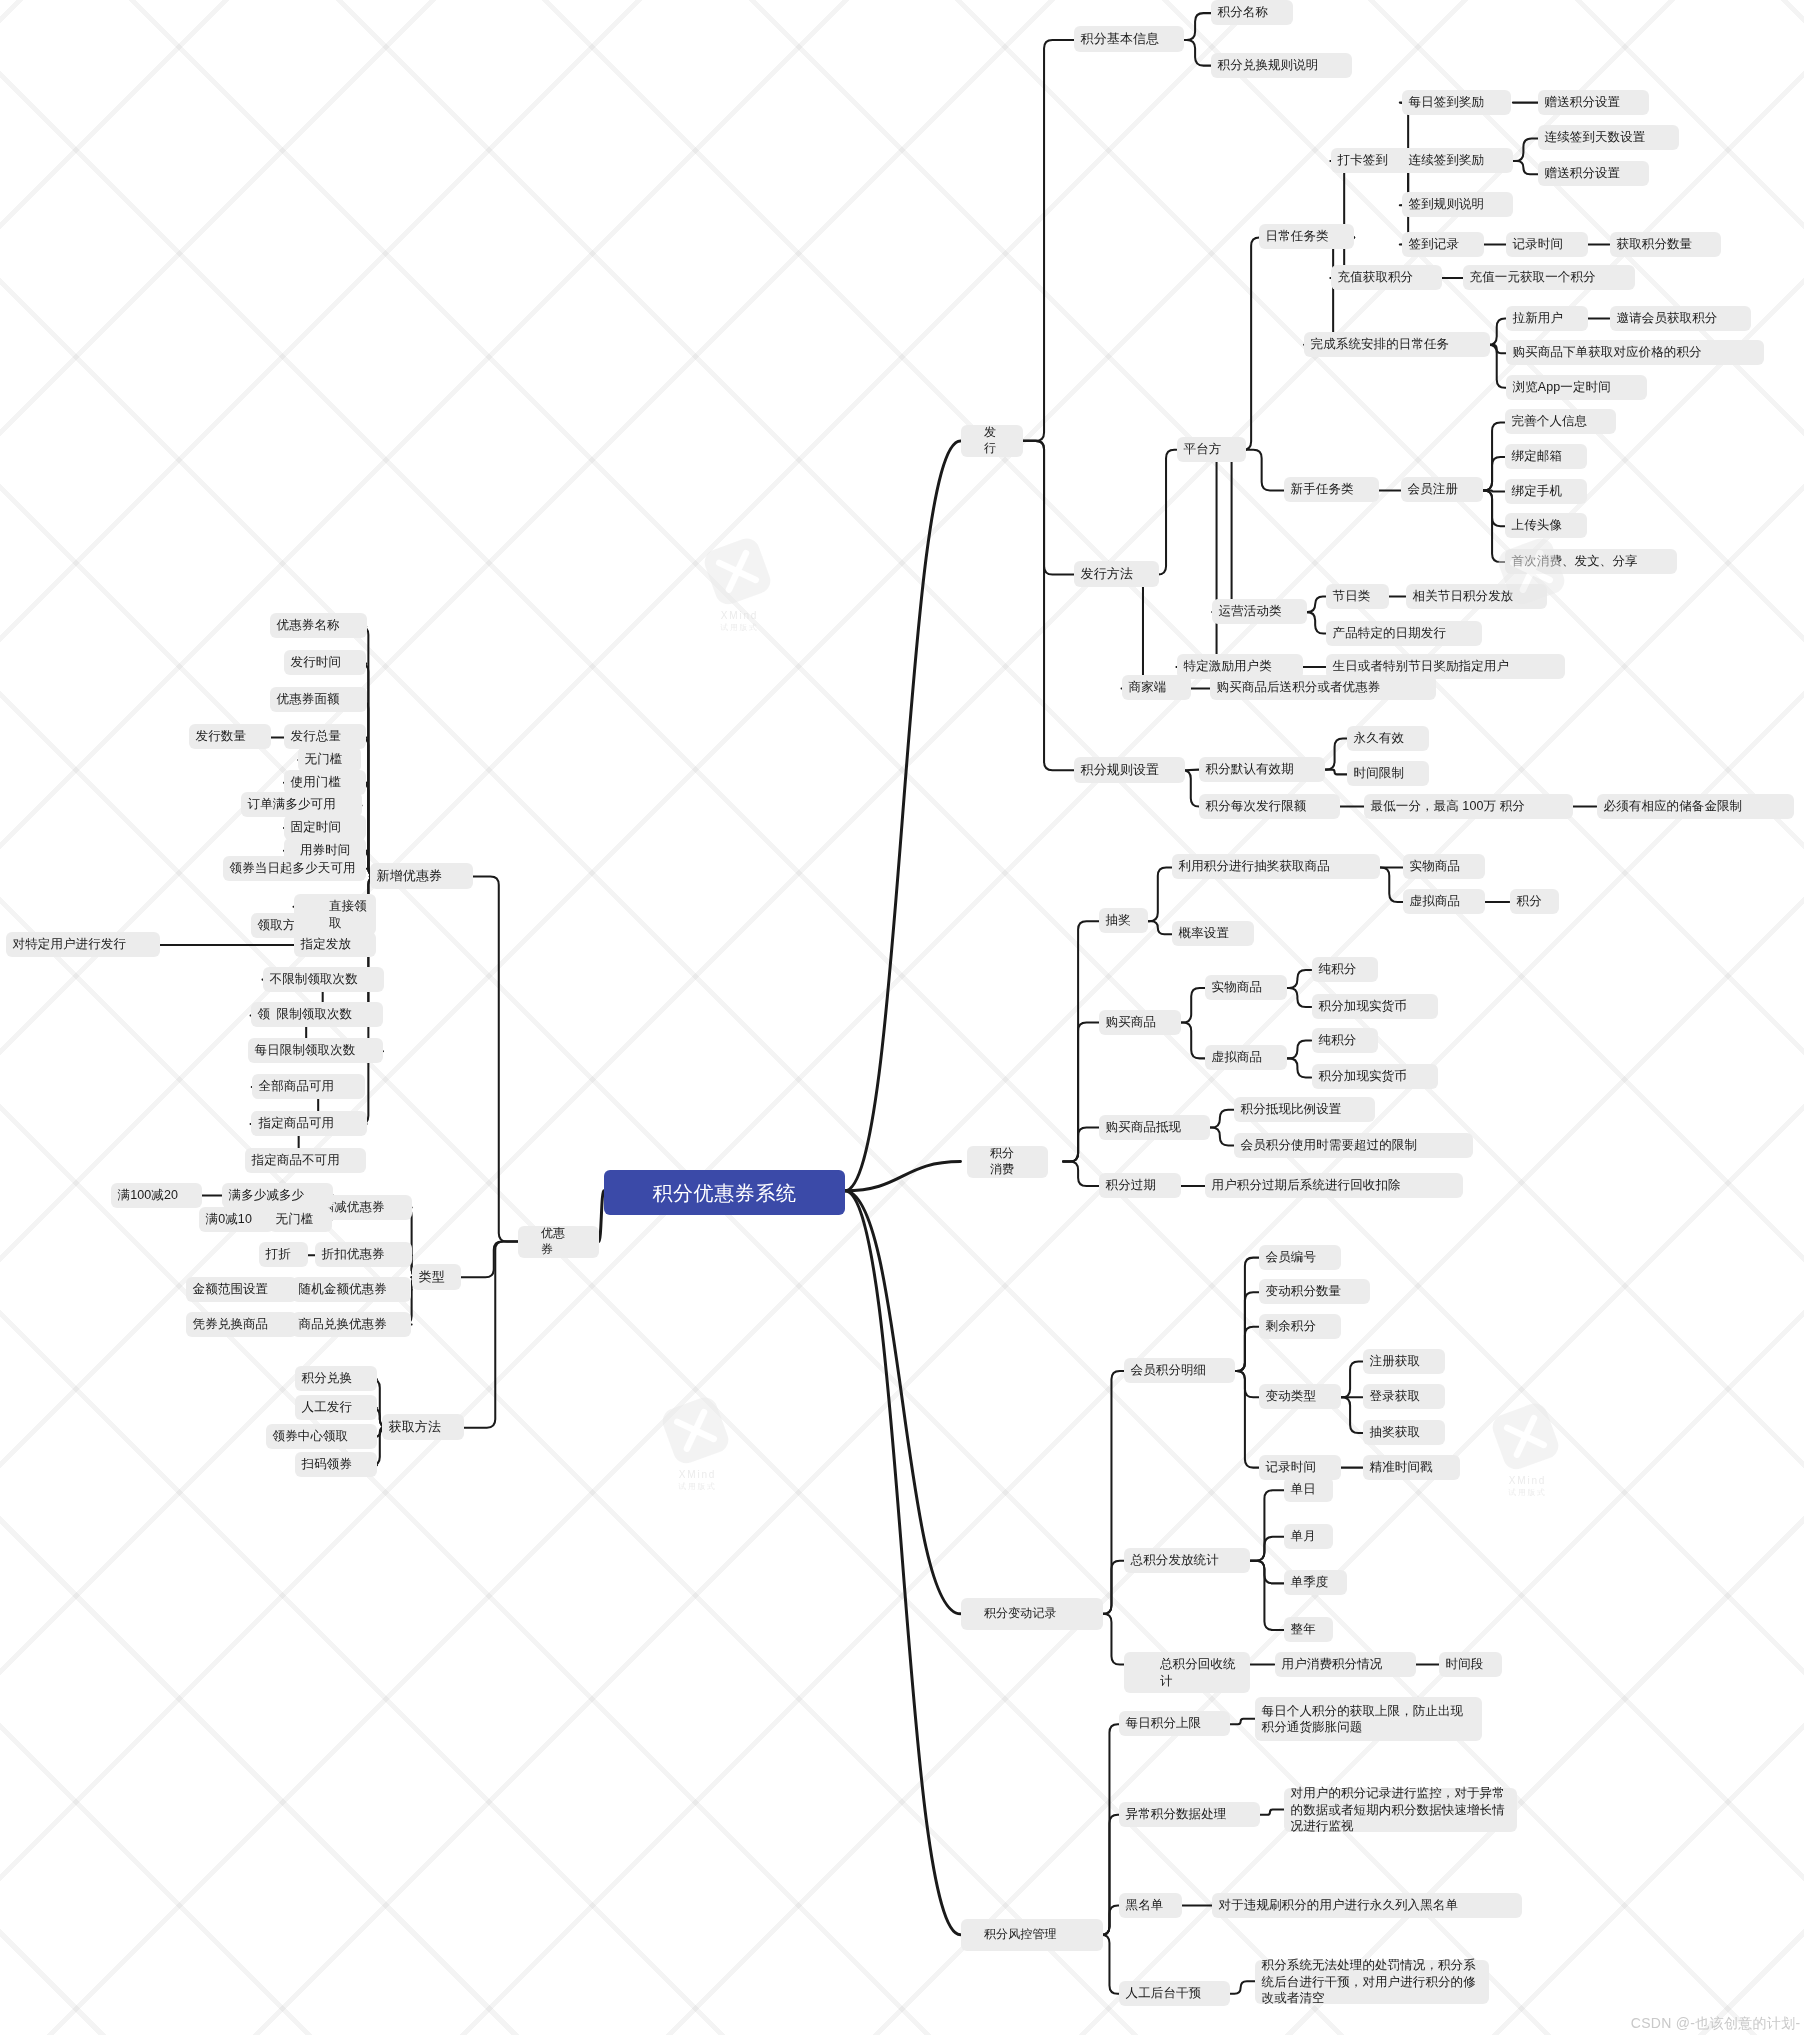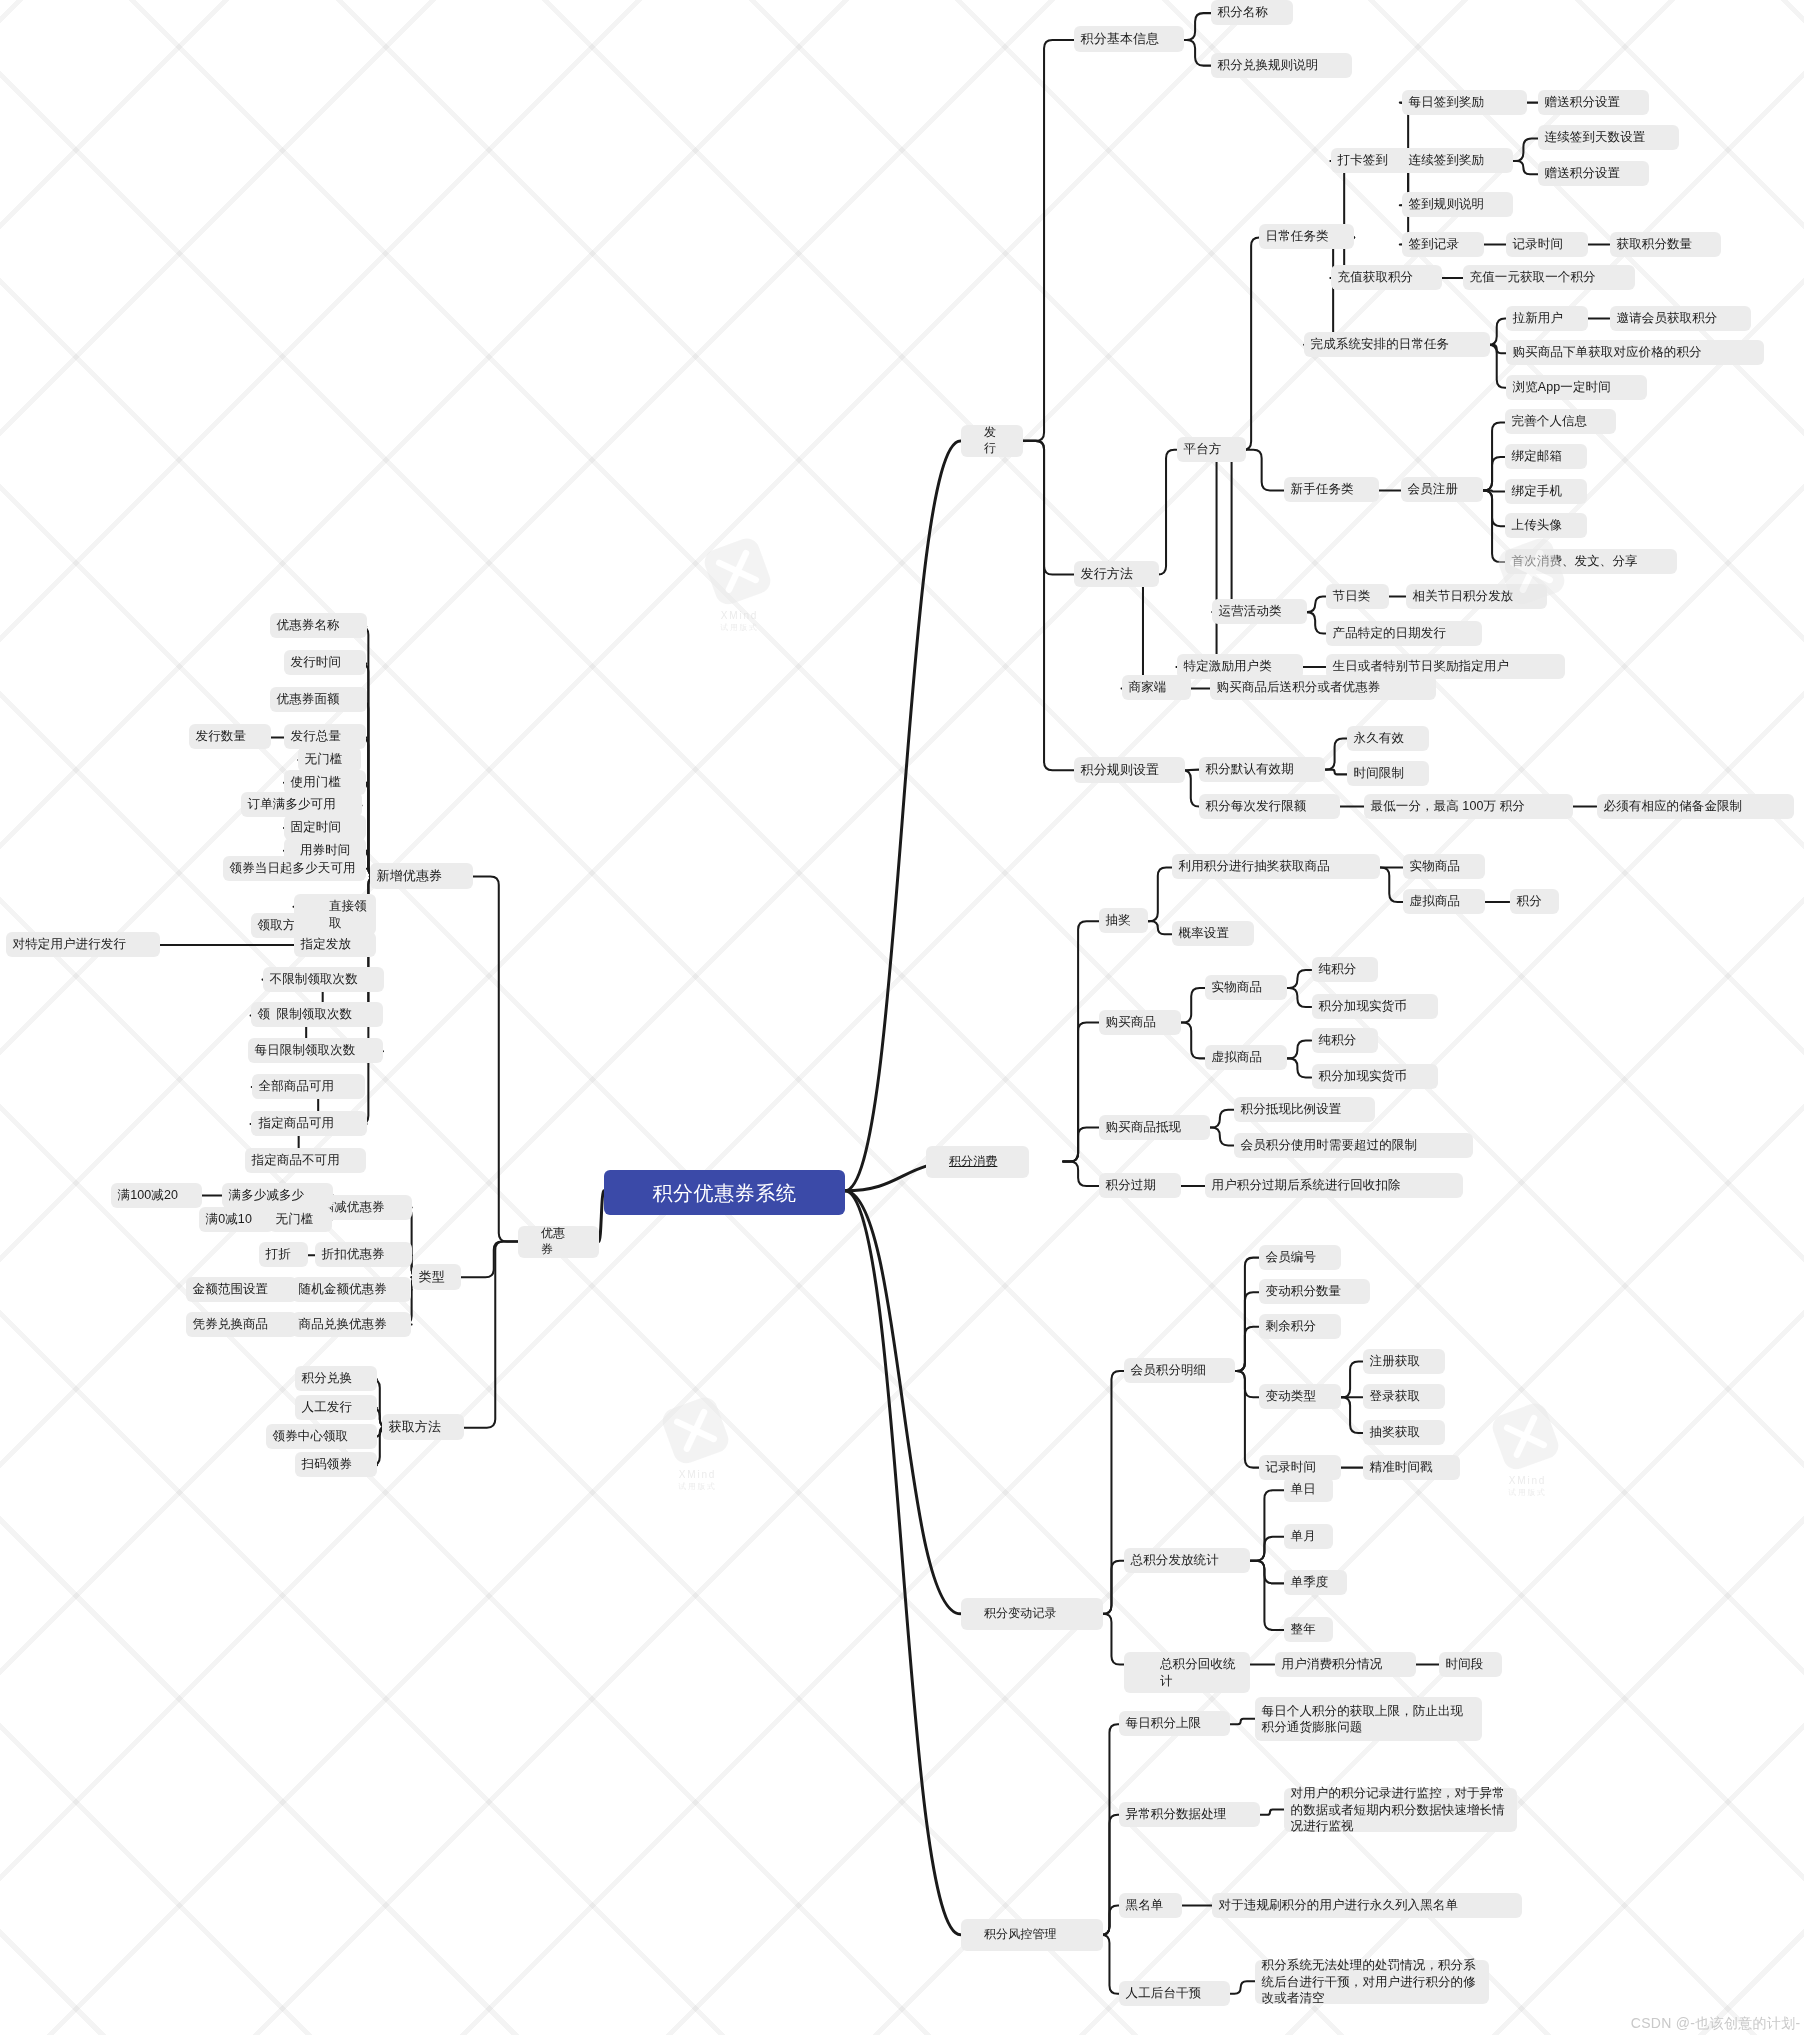--- a/index.html
+++ b/index.html
@@ -220,37 +220,37 @@
       <path stroke-width="3.4" d="M 690 2141 L 704 2141 Q 690 2141 690 2155 L 690 2206 Q 690 2220 676 2220 L 690 2220" fill="none" stroke="#1a1a1a" stroke-linecap="round" stroke-linejoin="round"></path>
       <path stroke-width="3.4" d="M 490 2220 L 498 2220" fill="none" stroke="#1a1a1a" stroke-linecap="round" stroke-linejoin="round"></path>
       <path stroke-width="3.4" d="M 640 2393 L 650.64 2393 Q 636.64 2393 636.64 2379 L 636.64 2326 Q 636.64 2312 622.64 2312 L 632 2312" fill="none" stroke="#1a1a1a" stroke-linecap="round" stroke-linejoin="round"></path>
       <path stroke-width="3.4" d="M 640 2393 L 650.64 2393 Q 636.64 2393 636.64 2379 L 636.64 2374 Q 636.64 2360 622.64 2360 L 632 2360" fill="none" stroke="#1a1a1a" stroke-linecap="round" stroke-linejoin="round"></path>
       <path stroke-width="3.4" d="M 640 2393 L 644.14 2393 Q 636.64 2393 636.64 2400.5 L 636.64 2400.5 Q 636.64 2408 629.14 2408 L 632 2408" fill="none" stroke="#1a1a1a" stroke-linecap="round" stroke-linejoin="round"></path>
       <path stroke-width="3.4" d="M 640 2393 L 650.64 2393 Q 636.64 2393 636.64 2407 L 636.64 2442 Q 636.64 2456 622.64 2456 L 632 2456" fill="none" stroke="#1a1a1a" stroke-linecap="round" stroke-linejoin="round"></path>
     </svg>
   <div id="nodes">
       <div class="node root" style="left: 604px; top: 1170px; width: 241px;">积分优惠券系统</div>
       <div class="node lvl1" style="left: 961px; top: 425px; width: 62px; height: 32px;">发行</div>
-      <div class="node lvl1" style="left: 926px; top: 1146px; width: 103px; height: 32px; text-decoration: underline;">积分消费</div>
+      <div class="node lvl1" style="left: 967px; top: 1146px; width: 81px; height: 32px;">积分消费</div>
       <div class="node lvl1" style="left: 961px; top: 1598px; width: 142px; height: 32px;">积分变动记录</div>
       <div class="node lvl1" style="left: 961px; top: 1919px; width: 142px; height: 32px;">积分风控管理</div>
       <div class="node lvl1" style="left: 518px; top: 1226px; width: 81px; height: 32px;">优惠券</div>
       <div class="node lvl2" style="left: 1074px; top: 26px; width: 110px;">积分基本信息</div>
       <div class="node" style="left: 1211px; top: 0px; width: 82px;">积分名称</div>
       <div class="node" style="left: 1211px; top: 53px; width: 141px;">积分兑换规则说明</div>
       <div class="node lvl2" style="left: 1074px; top: 561px; width: 85px;">发行方法</div>
       <div class="node" style="left: 1177px; top: 437px; width: 69px;">平台方</div>
       <div class="node" style="left: 1122px; top: 675px; width: 69px;">商家端</div>
       <div class="node" style="left: 1210px; top: 675px; width: 226px;">购买商品后送积分或者优惠券</div>
       <div class="node" style="left: 1259px; top: 224px; width: 95px;">日常任务类</div>
       <div class="node" style="left: 1331px; top: 148px; width: 82px;">打卡签到</div>
       <div class="node" style="left: 1331px; top: 265px; width: 111px;">充值获取积分</div>
       <div class="node" style="left: 1463px; top: 265px; width: 172px;">充值一元获取一个积分</div>
       <div class="node" style="left: 1304px; top: 332px; width: 186px;">完成系统安排的日常任务</div>
-      <div class="node" style="left: 1402px; top: 90px; width: 125px;">每日签到奖励</div>
+      <div class="node" style="left: 1402px; top: 90px; width: 109px;">每日签到奖励</div>
       <div class="node" style="left: 1538px; top: 90px; width: 111px;">赠送积分设置</div>
       <div class="node" style="left: 1402px; top: 148px; width: 111px;">连续签到奖励</div>
       <div class="node" style="left: 1538px; top: 125px; width: 141px;">连续签到天数设置</div>
       <div class="node" style="left: 1538px; top: 161px; width: 111px;">赠送积分设置</div>
       <div class="node" style="left: 1402px; top: 192px; width: 111px;">签到规则说明</div>
       <div class="node" style="left: 1402px; top: 232px; width: 82px;">签到记录</div>
       <div class="node" style="left: 1506px; top: 232px; width: 82px;">记录时间</div>
       <div class="node" style="left: 1610px; top: 232px; width: 111px;">获取积分数量</div>
       <div class="node" style="left: 1506px; top: 306px; width: 82px;">拉新用户</div>
       <div class="node" style="left: 1610px; top: 306px; width: 141px;">邀请会员获取积分</div>

